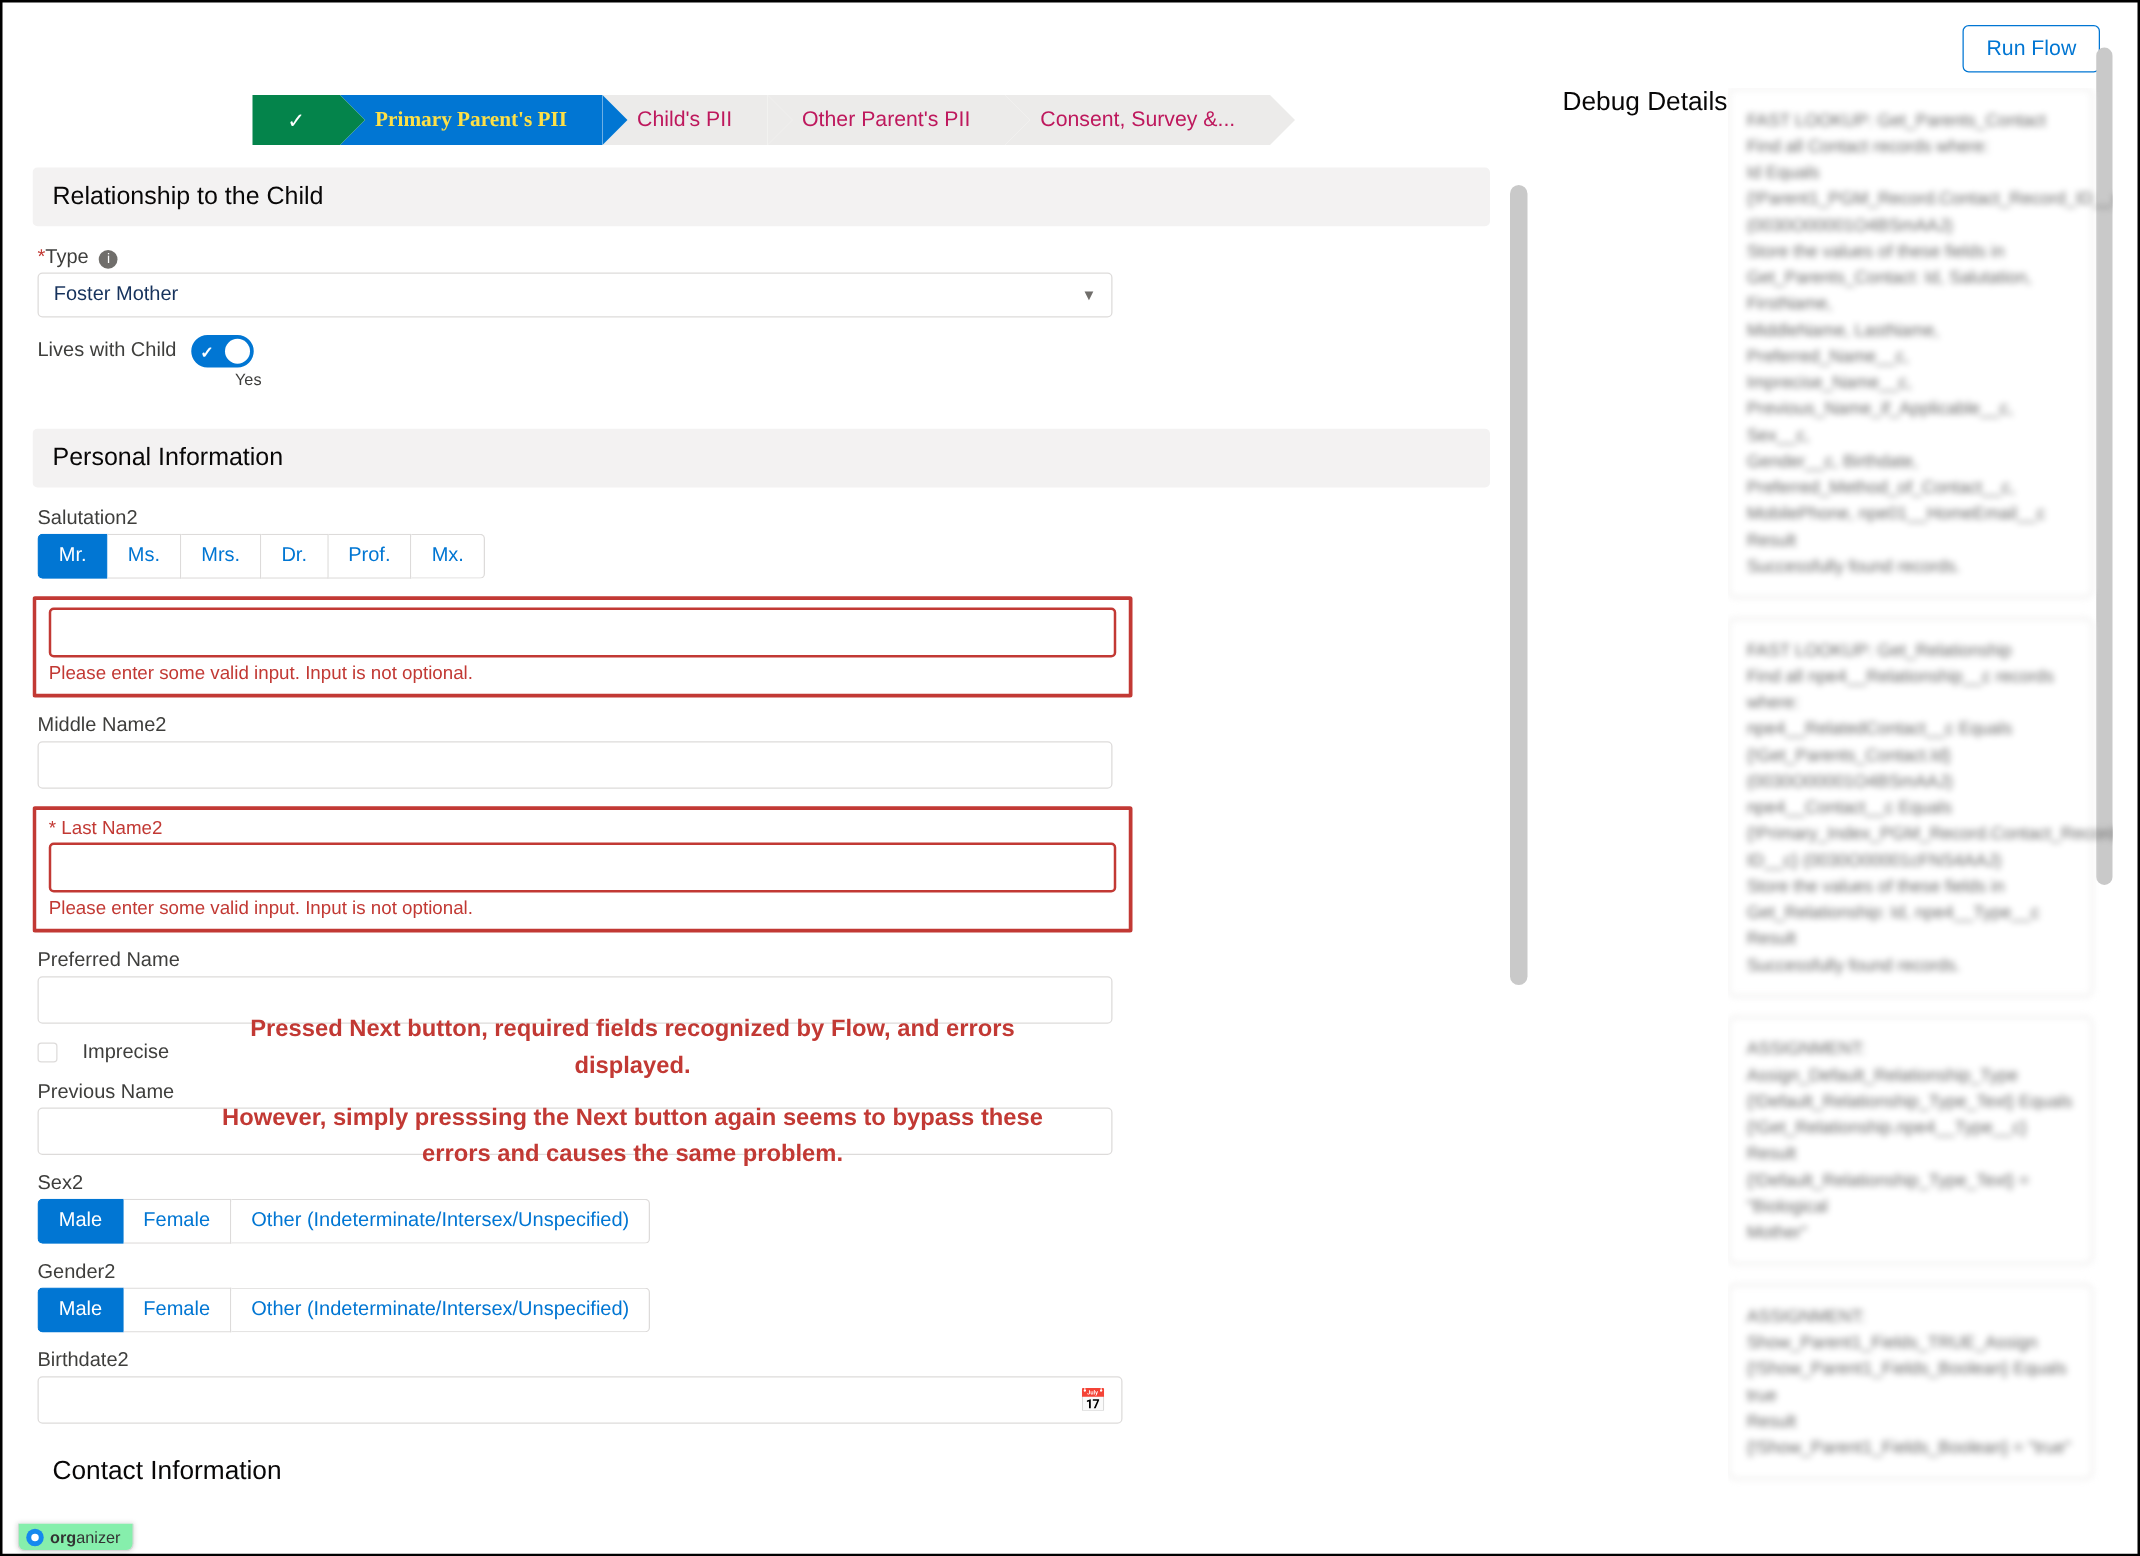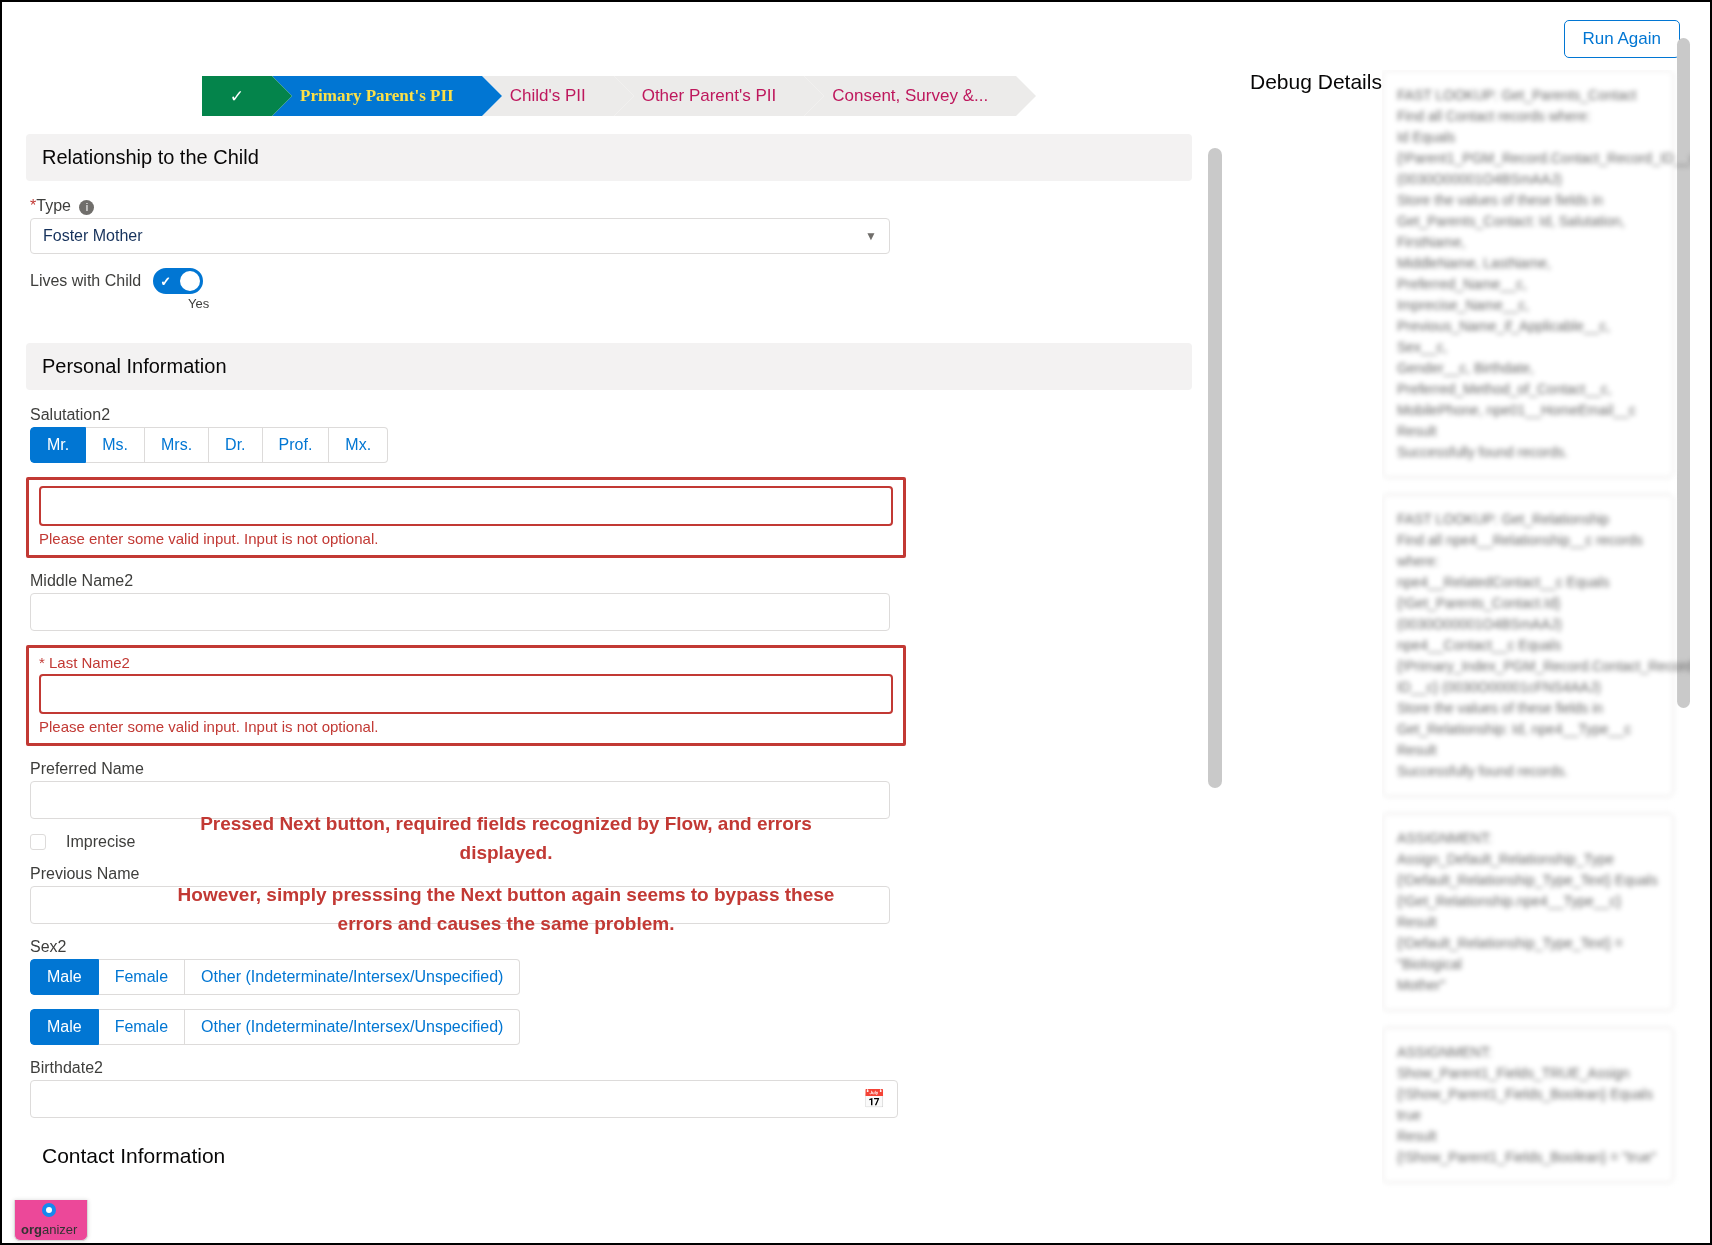--- a/index.html
+++ b/index.html
@@ -61,31 +61,31 @@
 .annotation { position: absolute; left: 150px; top: 740px; width: 660px; color: #c23934; font-size: 19px; font-weight: bold; text-align: center; line-height: 1.5; pointer-events: none; z-index: 10; }
 
 
 .rightpane { width: 460px; display: flex; padding-right: 20px; }
 .rightpane h2 { text-align: center; font-size: 21px; font-weight: 400; color: #080707; margin-bottom: 10px; }
 .debugscroll { flex: 1; overflow-y: auto; position: relative; padding-right: 16px; }
 .debugscrollbar { position: absolute; right: 20px; top: 36px; width: 13px; height: 670px; background: #c9c9c9; border-radius: 7px; }
 .debugcard { background: #fff; border: 1px solid #dddbda; border-radius: 6px; padding: 14px; margin-bottom: 16px; font-size: 14px; color: #6a6a6a; line-height: 1.5; filter: blur(2.5px); user-select: none; }
 
 
-.badge { position: absolute; bottom: 2px; left: 12px; background: #ec4899; border: 1px solid #d8d8d8; border-top: none; border-radius: 0 0 6px 6px; padding: 3px 10px 3px 6px; font-size: 13px; color: #333; display: flex; align-items: center; gap: 5px; box-shadow: 0 0 4px rgba(0,0,0,0.15); flex-direction: column; }
+.badge { position: absolute; bottom: 2px; left: 12px; background: #86efac; border: 1px solid #d8d8d8; border-top: none; border-radius: 0 0 6px 6px; padding: 3px 10px 3px 6px; font-size: 13px; color: #333; display: flex; align-items: center; gap: 5px; box-shadow: 0 0 4px rgba(0,0,0,0.15); }
 .badge .dot { width: 14px; height: 14px; background: #1589ee; border-radius: 50%; position: relative; }
 .badge .dot::after { content: ''; position: absolute; top: 4px; left: 4px; width: 6px; height: 6px; background: #fff; border-radius: 50%; }
 .badge b { font-weight: bold; }
 </style>
 </head>
 <body>
 
 <div class="outer">
   <div class="topbar">
-    <button class="btn-outline">Run Again</button>
+    <button class="btn-outline">Run Flow</button>
   </div>
   <div class="maingrid">
     <div class="leftpane">
       <div class="leftscrollbar"></div>
       <div class="leftscroll">
 
         <div class="stepper">
           <div class="step done">
               <span>✓</span>
             </div>
@@ -165,20 +165,21 @@
         <div class="field-row">
           <label class="lbl">Sex2</label>
           <div class="btngroup">
             <div class="opt sel">Male</div>
             <div class="opt">Female</div>
             <div class="opt">Other (Indeterminate/Intersex/Unspecified)</div>
           </div>
         </div>
 
         <div class="field-row">
+          <label class="lbl">Gender2</label>
           <div class="btngroup">
             <div class="opt sel">Male</div>
             <div class="opt">Female</div>
             <div class="opt">Other (Indeterminate/Intersex/Unspecified)</div>
           </div>
         </div>
 
         <div class="field-row">
           <label class="lbl">Birthdate2</label>
           <div class="dateinput">

